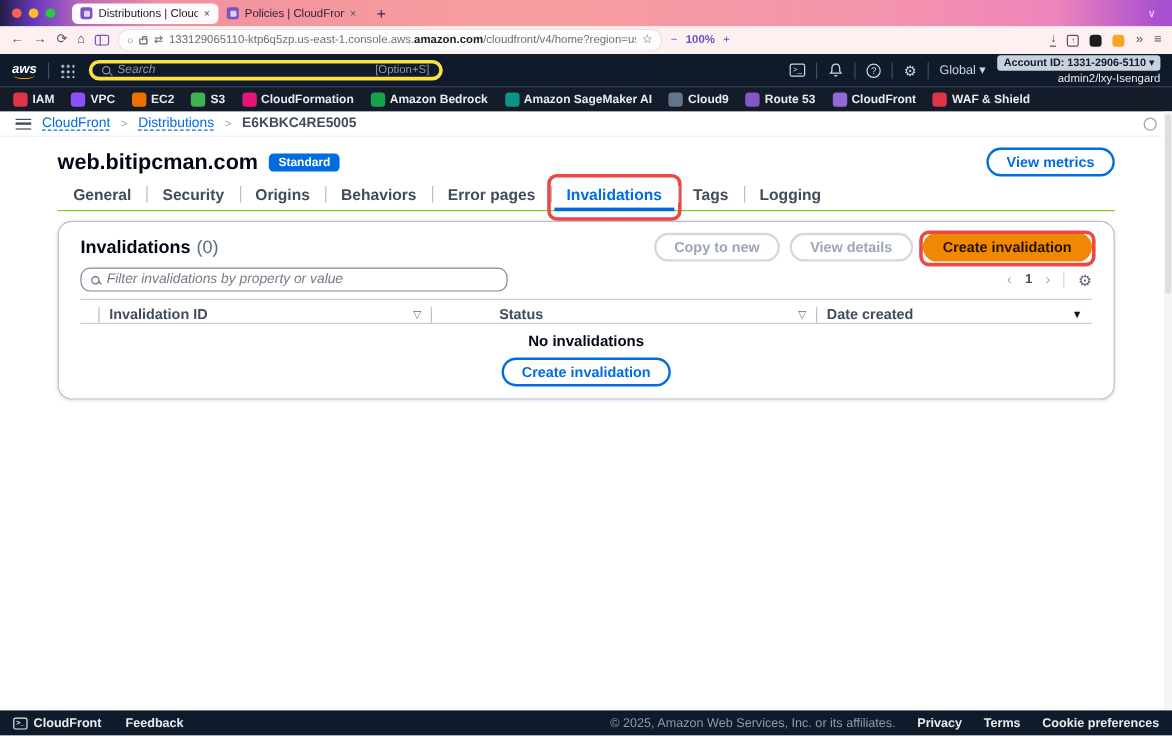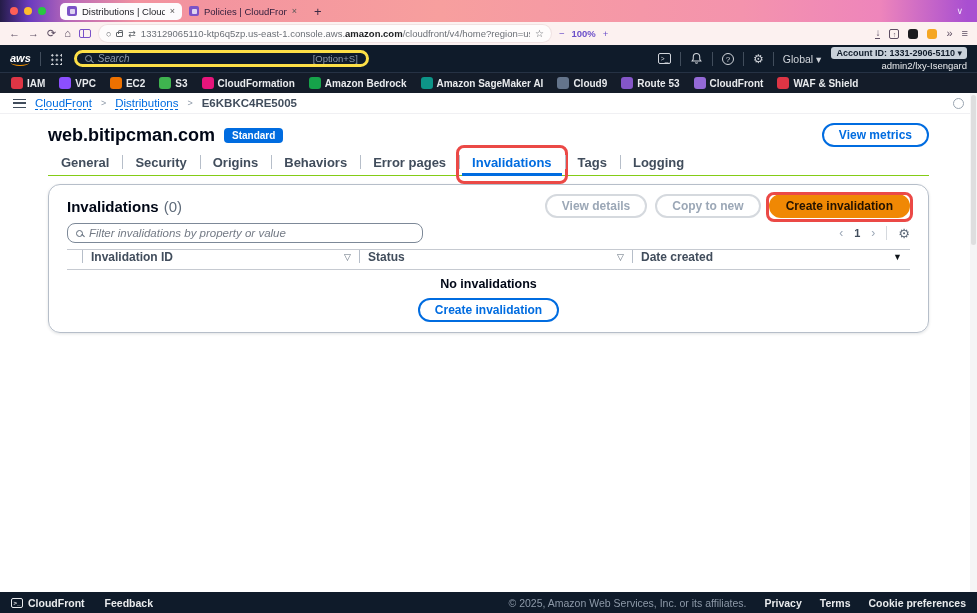--- a/index.html
+++ b/index.html
@@ -112,26 +112,26 @@
   .panel-row2{ display:flex; align-items:center; margin-top:6px; height:20px;gap:36px; }
   .filter{ width:356px; height:20px; border:1px solid #7d8998; border-radius:8px; display:flex; align-items:center; padding:0 8px; gap:6px; background:#fff; }
   .filter .mag{ border-color:#5f6b7a; } .filter .mag::after{ background:#5f6b7a; }
   .filter input{ border:none; outline:none; flex:1; font-size:11.5px; font-family:inherit; color:#000716; background:transparent; }
   .filter input::placeholder{ color:#737a85; font-style:italic; }
   .pager{ margin-left:auto; display:flex; align-items:center; gap:11px; font-size:12px; color:#9ba7b6; }
   .pager .pg{ color:#414d5c; font-weight:bold; font-size:11px; }
   .pager .vsep{ width:1px; height:14px; background:#d5d9de; }
   .gear{ color:#5f6b7a; font-size:13px; line-height:1; }
 
-  .thead{ display:flex; align-items:flex-start; margin-top:6px; border-top:1px solid #c6cad1; border-bottom:1px solid #c6cad1; height:21px; font-size:12px; font-weight:bold; color:#414d5c; }
+  .thead{ display:flex; align-items:flex-end; margin-top:6px; border-top:1px solid #c6cad1; border-bottom:1px solid #c6cad1; height:21px; font-size:12px; font-weight:bold; color:#414d5c; }
   .thead .sel{ width:15px; }
   .thead .vdiv{ width:1px; height:13px; background:#b6bec9; }
   .th{ display:flex; align-items:center; padding:0 8px; }
   .th .lbl{ flex:1; }
-  .th-id{ width:276px; } .th-status{ width:272px; } .th-date{ flex:1; }
+  .th-id{ width:276px; } .th-status{ width:272px;margin-left:48px; } .th-date{ flex:1; }
   .funnel{ color:#5f6b7a; font-size:9px; margin-left:6px; }
   .sortind{ color:#0f141a; font-size:9px; margin-left:6px; }
 
   .empty{ text-align:center; padding-top:7px; }
   .empty-title{ font-size:12.5px; font-weight:bold; color:#000716; }
   .empty-sub{ font-size:12.5px; color:#414d5c; margin-top:2px; }
   .empty .btn{ margin-top:7px; }
 
   
   .footer{ position:absolute; left:0; right:0; bottom:0; height:21px; background:var(--navy); display:flex; align-items:center; padding:0 11px; gap:20px; }
@@ -301,22 +301,22 @@
         </span>
       <span class="tab">Tags</span>
       <span class="tab">Logging</span>
     </div>
 
     <div class="panel">
       <div class="panel-head">
         <span class="panel-title">Invalidations</span>
         <span class="panel-count">(0)</span>
         <div class="actions">
+          <button class="btn disabled">Copy to new</button>
           <button class="btn disabled">View details</button>
-          <button class="btn disabled">Copy to new</button>
           <button class="btn primary"><span>Create invalidation</span><span class="annotation ann-btn"></span></button>
         </div>
       </div>
 
       <div class="panel-row2">
         <div class="filter">
           <span class="mag"></span>
           <input placeholder="Filter invalidations by property or value" style="">
         </div>
         <div class="pager">

